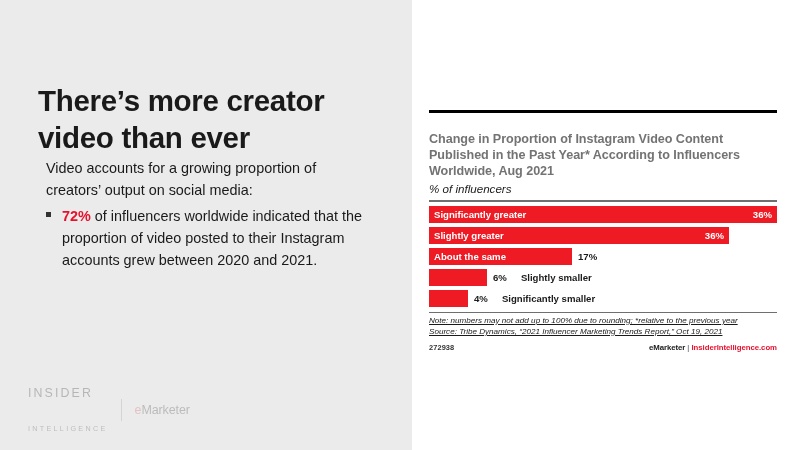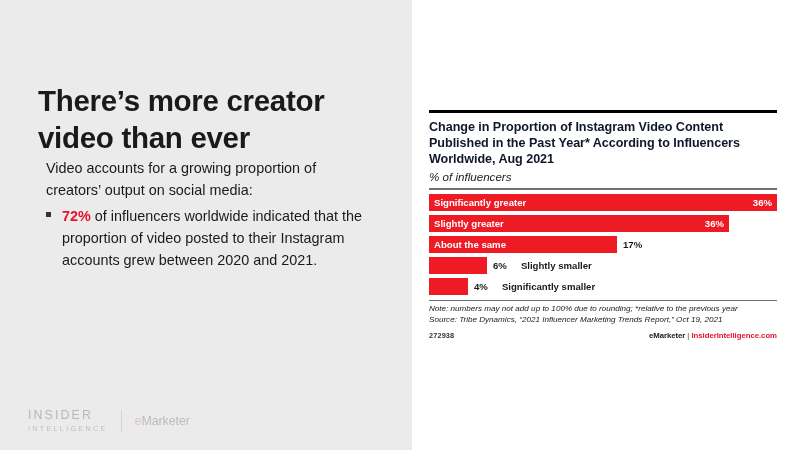--- a/index.html
+++ b/index.html
@@ -86,20 +86,21 @@
     bottom: 18px;
     display: flex;
     align-items: center;
     gap: 13px;
     opacity: 0.42;
   }
   #insider-logo {
     display: flex;
     flex-direction: column;
     line-height: 1;
+    gap: 22px;
   }
   #insider-word {
     font-size: 12.4px;
     letter-spacing: 2.1px;
     color: #6e6e6e;
   }
   #intelligence-word {
     font-size: 7.2px;
     letter-spacing: 2.3px;
     color: #7d7d7d;
@@ -124,25 +125,25 @@
     position: absolute;
     left: 429px;
     top: 110px;
     width: 348px;
   }
   #chart-top-rule {
     height: 3px;
     background: #000000;
   }
   #chart-title {
-    margin-top: 6px;
+    margin-top: 18px;
     font-size: 12.6px;
     font-weight: bold;
     line-height: 1.28;
-    color: #0f172a;
+    color: #737373;
     letter-spacing: -0.05px;
   }
   #chart-subtitle {
     margin-top: 3px;
     font-size: 11.6px;
     font-style: italic;
     color: #1a1a1a;
   }
   #chart-rule-under-subtitle {
     margin-top: 5px;
@@ -203,20 +204,21 @@
     height: 1.2px;
     background: #6f6f6f;
   }
   #chart-note,
   #chart-source {
     font-size: 8.1px;
     font-style: italic;
     color: #1a1a1a;
     line-height: 1.36;
     margin-top: 2px;
+    text-decoration: underline;
   }
   #chart-source { margin-top: 0px; }
 
   #chart-footer {
     margin-top: 6px;
     display: flex;
     justify-content: space-between;
     align-items: baseline;
   }
   #chart-id {
@@ -282,21 +284,21 @@
       </div>
 
       <div class="bar-row">
         <div class="bar-fill" style="width:300px;">
           <span class="bar-label-inside">Slightly greater</span>
           <span class="bar-value-inside">36%</span>
         </div>
       </div>
 
       <div class="bar-row">
-        <div class="bar-fill" style="width:188px;">
+        <div class="bar-fill" style="width:143px;">
           <span class="bar-label-inside">About the same</span>
         </div>
         <div class="bar-outside-group">
           <span class="bar-value-outside">17%</span>
         </div>
       </div>
 
       <div class="bar-row">
         <div class="bar-fill" style="width:58px;"></div>
         <div class="bar-outside-group">

